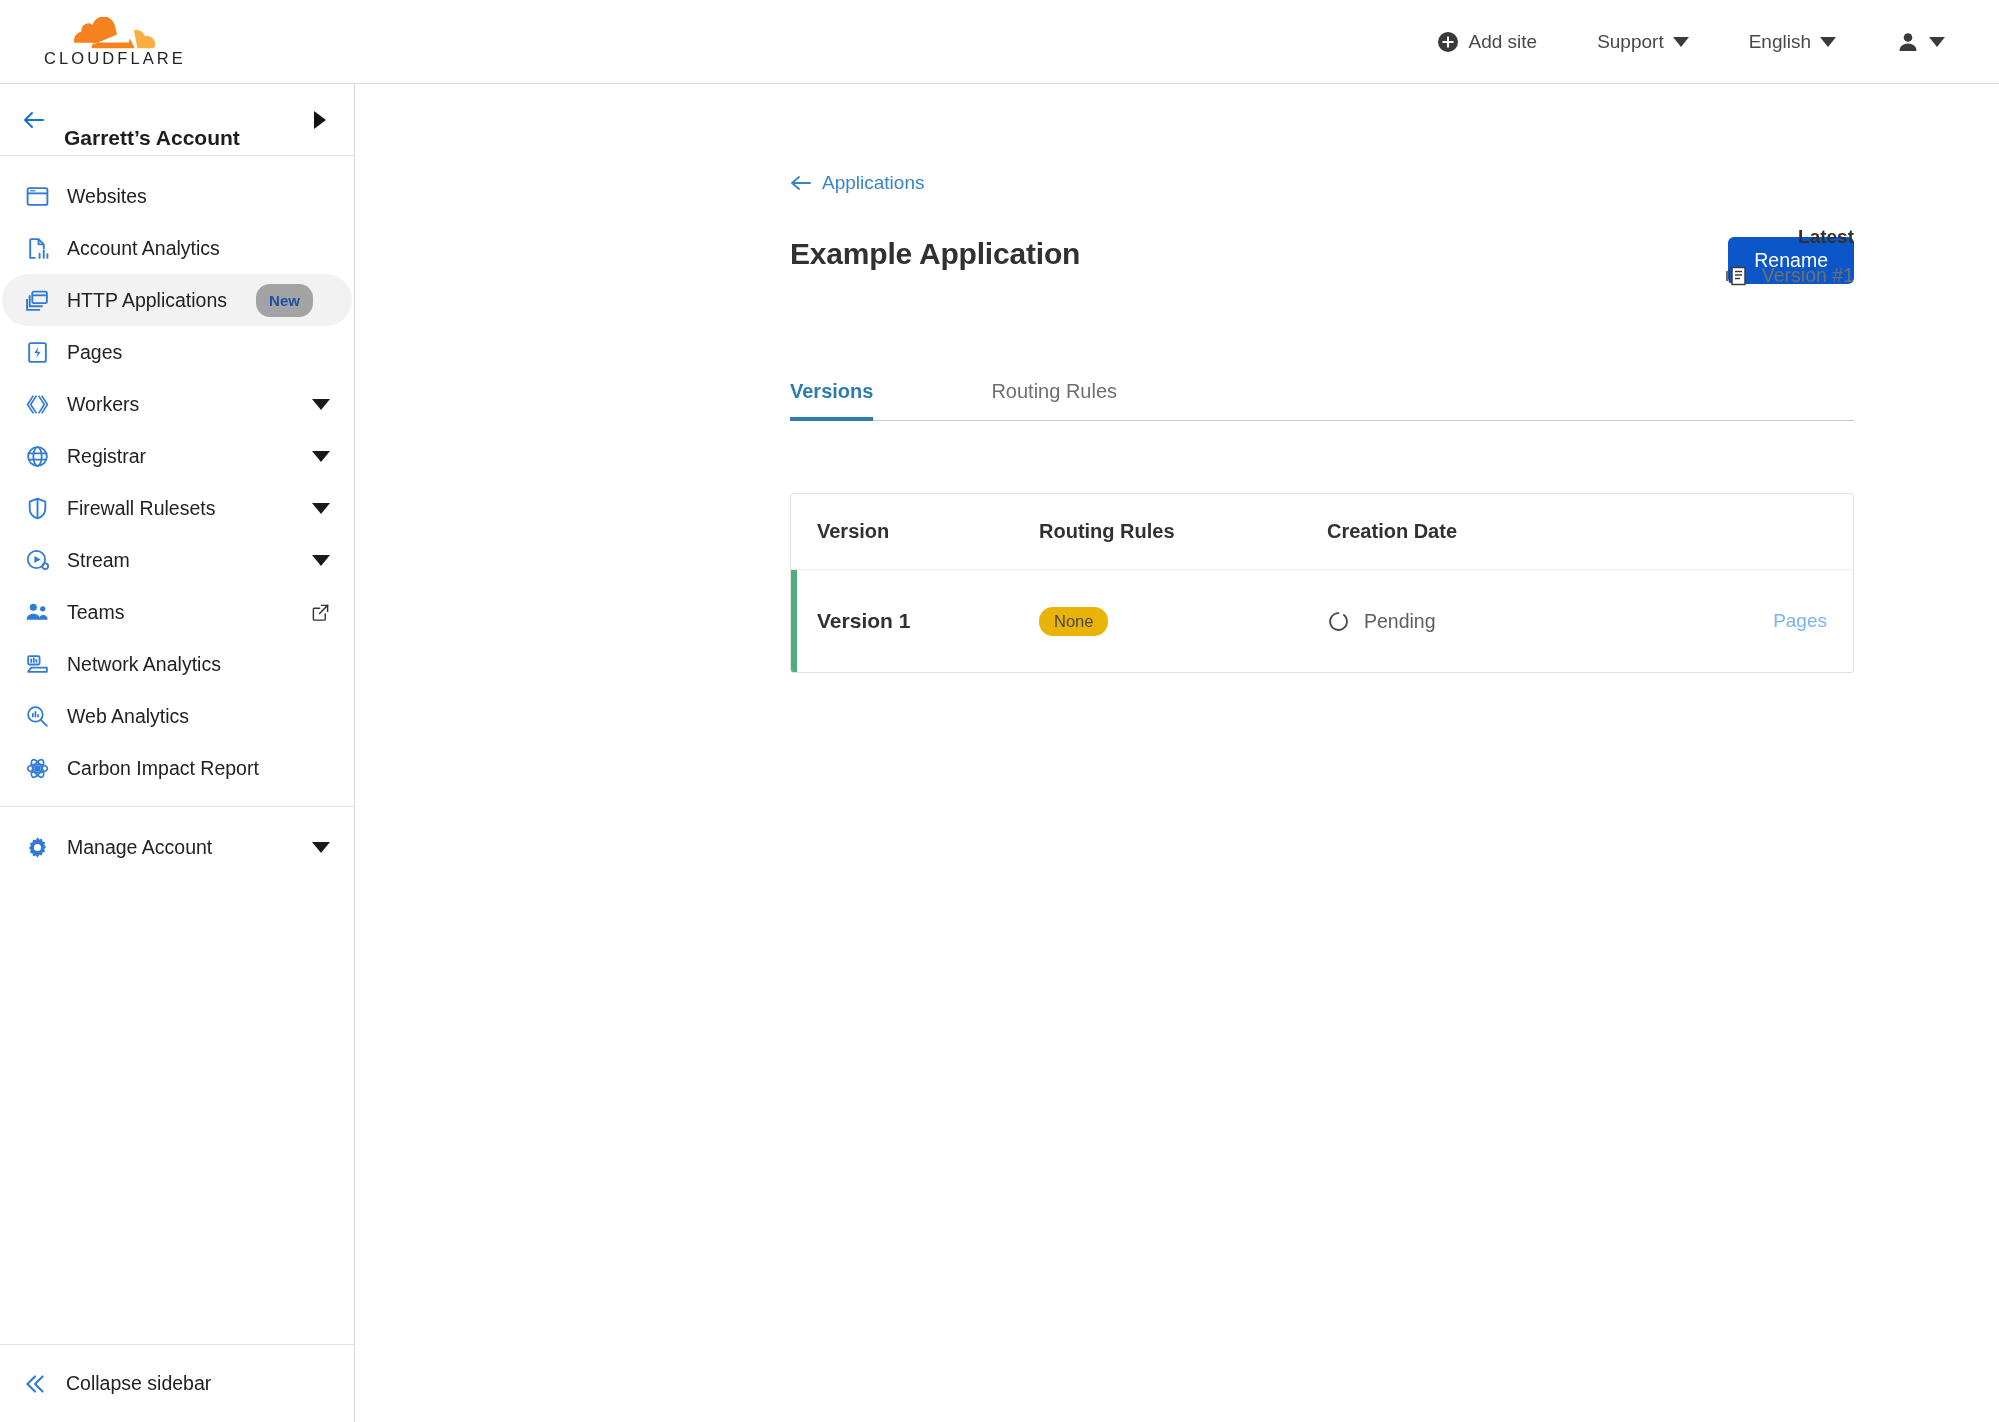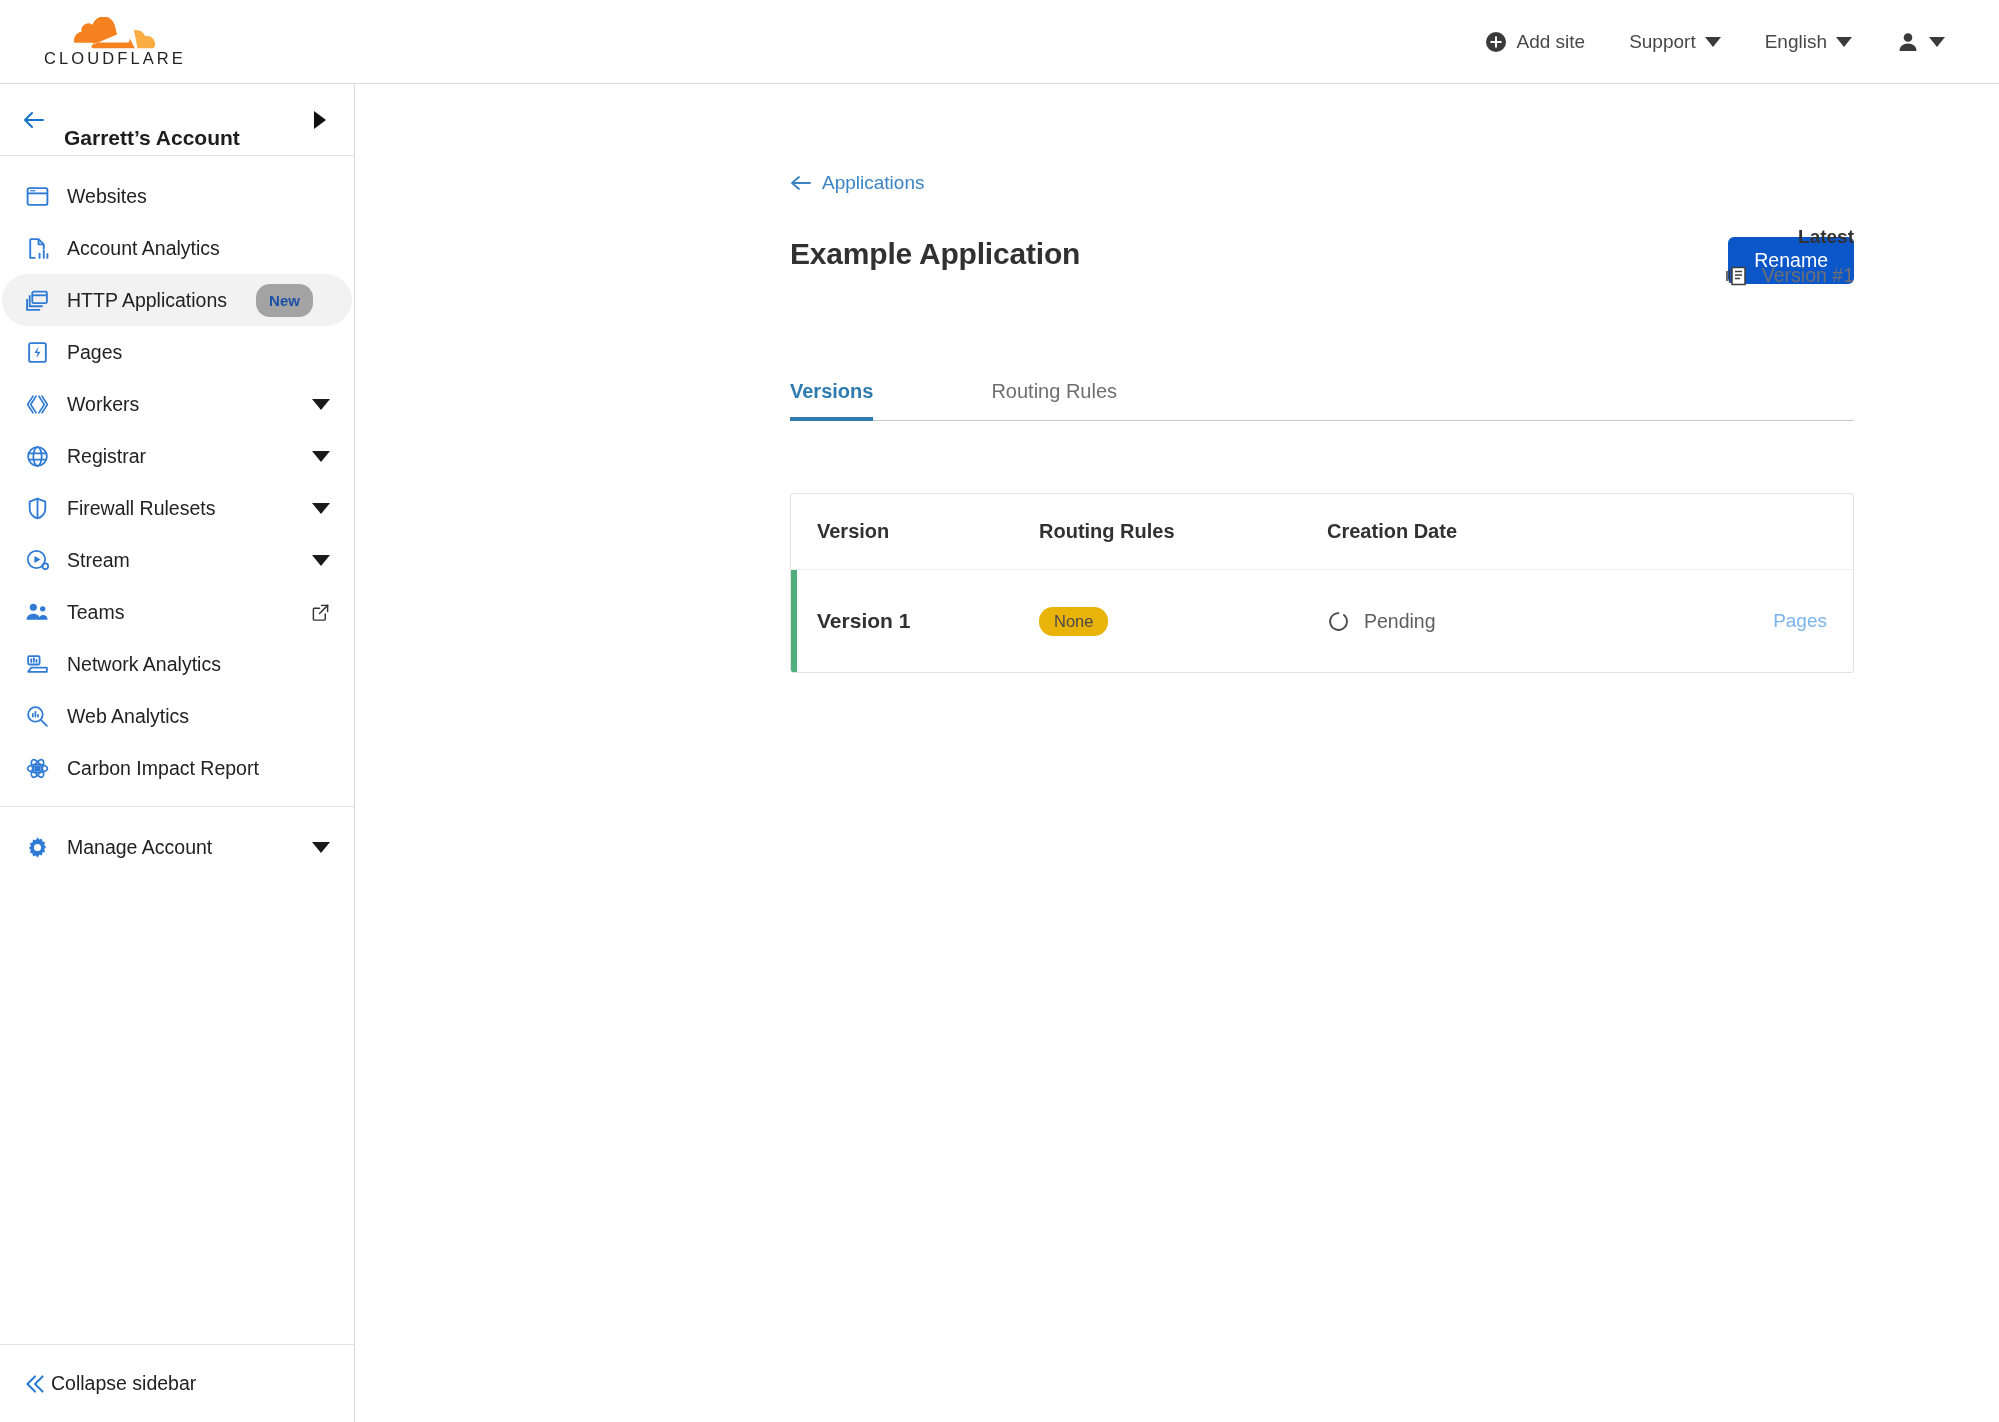--- a/index.html
+++ b/index.html
@@ -19,21 +19,21 @@
     padding: 0 32px 0 22px;
     border-bottom: 1px solid #d9d9d9;
     background: #fff;
   }
   .logo { display: flex; flex-direction: column; align-items: center; padding-left: 22px; }
   .logo svg { display: block; }
   .logo .wordmark {
     font-size: 16.5px; font-weight: 400; letter-spacing: 3.1px;
     color: #222222; margin-top: 1px; line-height: 1;
   }
-  .topnav { display: flex; align-items: center; gap: 0; }
+  .topnav { display: flex; align-items: center; gap: 16px; }
   .topnav-item {
     display: flex; align-items: center; gap: 9px;
     font-size: 19px; color: #484848; padding: 10px 22px;
     cursor: pointer; white-space: nowrap;
   }
   .caret {
     width: 0; height: 0;
     border-left: 8px solid transparent; border-right: 8px solid transparent;
     border-top: 10px solid #3a3a3a; display: inline-block;
   }
@@ -82,21 +82,21 @@
   .nav-spacer { flex: 1; }
   .nav-caret {
     width: 0; height: 0;
     border-left: 9px solid transparent; border-right: 9px solid transparent;
     border-top: 11px solid #1a1a1a;
   }
   .ext-icon { width: 19px; height: 19px; }
   .sidebar-fill { flex: 1; }
   .collapse-row {
     height: 78px; flex: 0 0 78px;
-    display: flex; align-items: center; gap: 3px;
+    display: flex; align-items: center; gap: 18px;
     padding: 0 22px; border-top: 1px solid #e3e3e3; cursor: pointer;
   }
   .collapse-label { font-size: 19.5px; color: #222; }
   .chev-double { width: 26px; height: 26px; }
 
   
   .main { flex: 1; min-width: 0; padding: 0 145px 0 435px; position: relative; }
   .main-inner { position: relative; }
 
   .breadcrumb {

